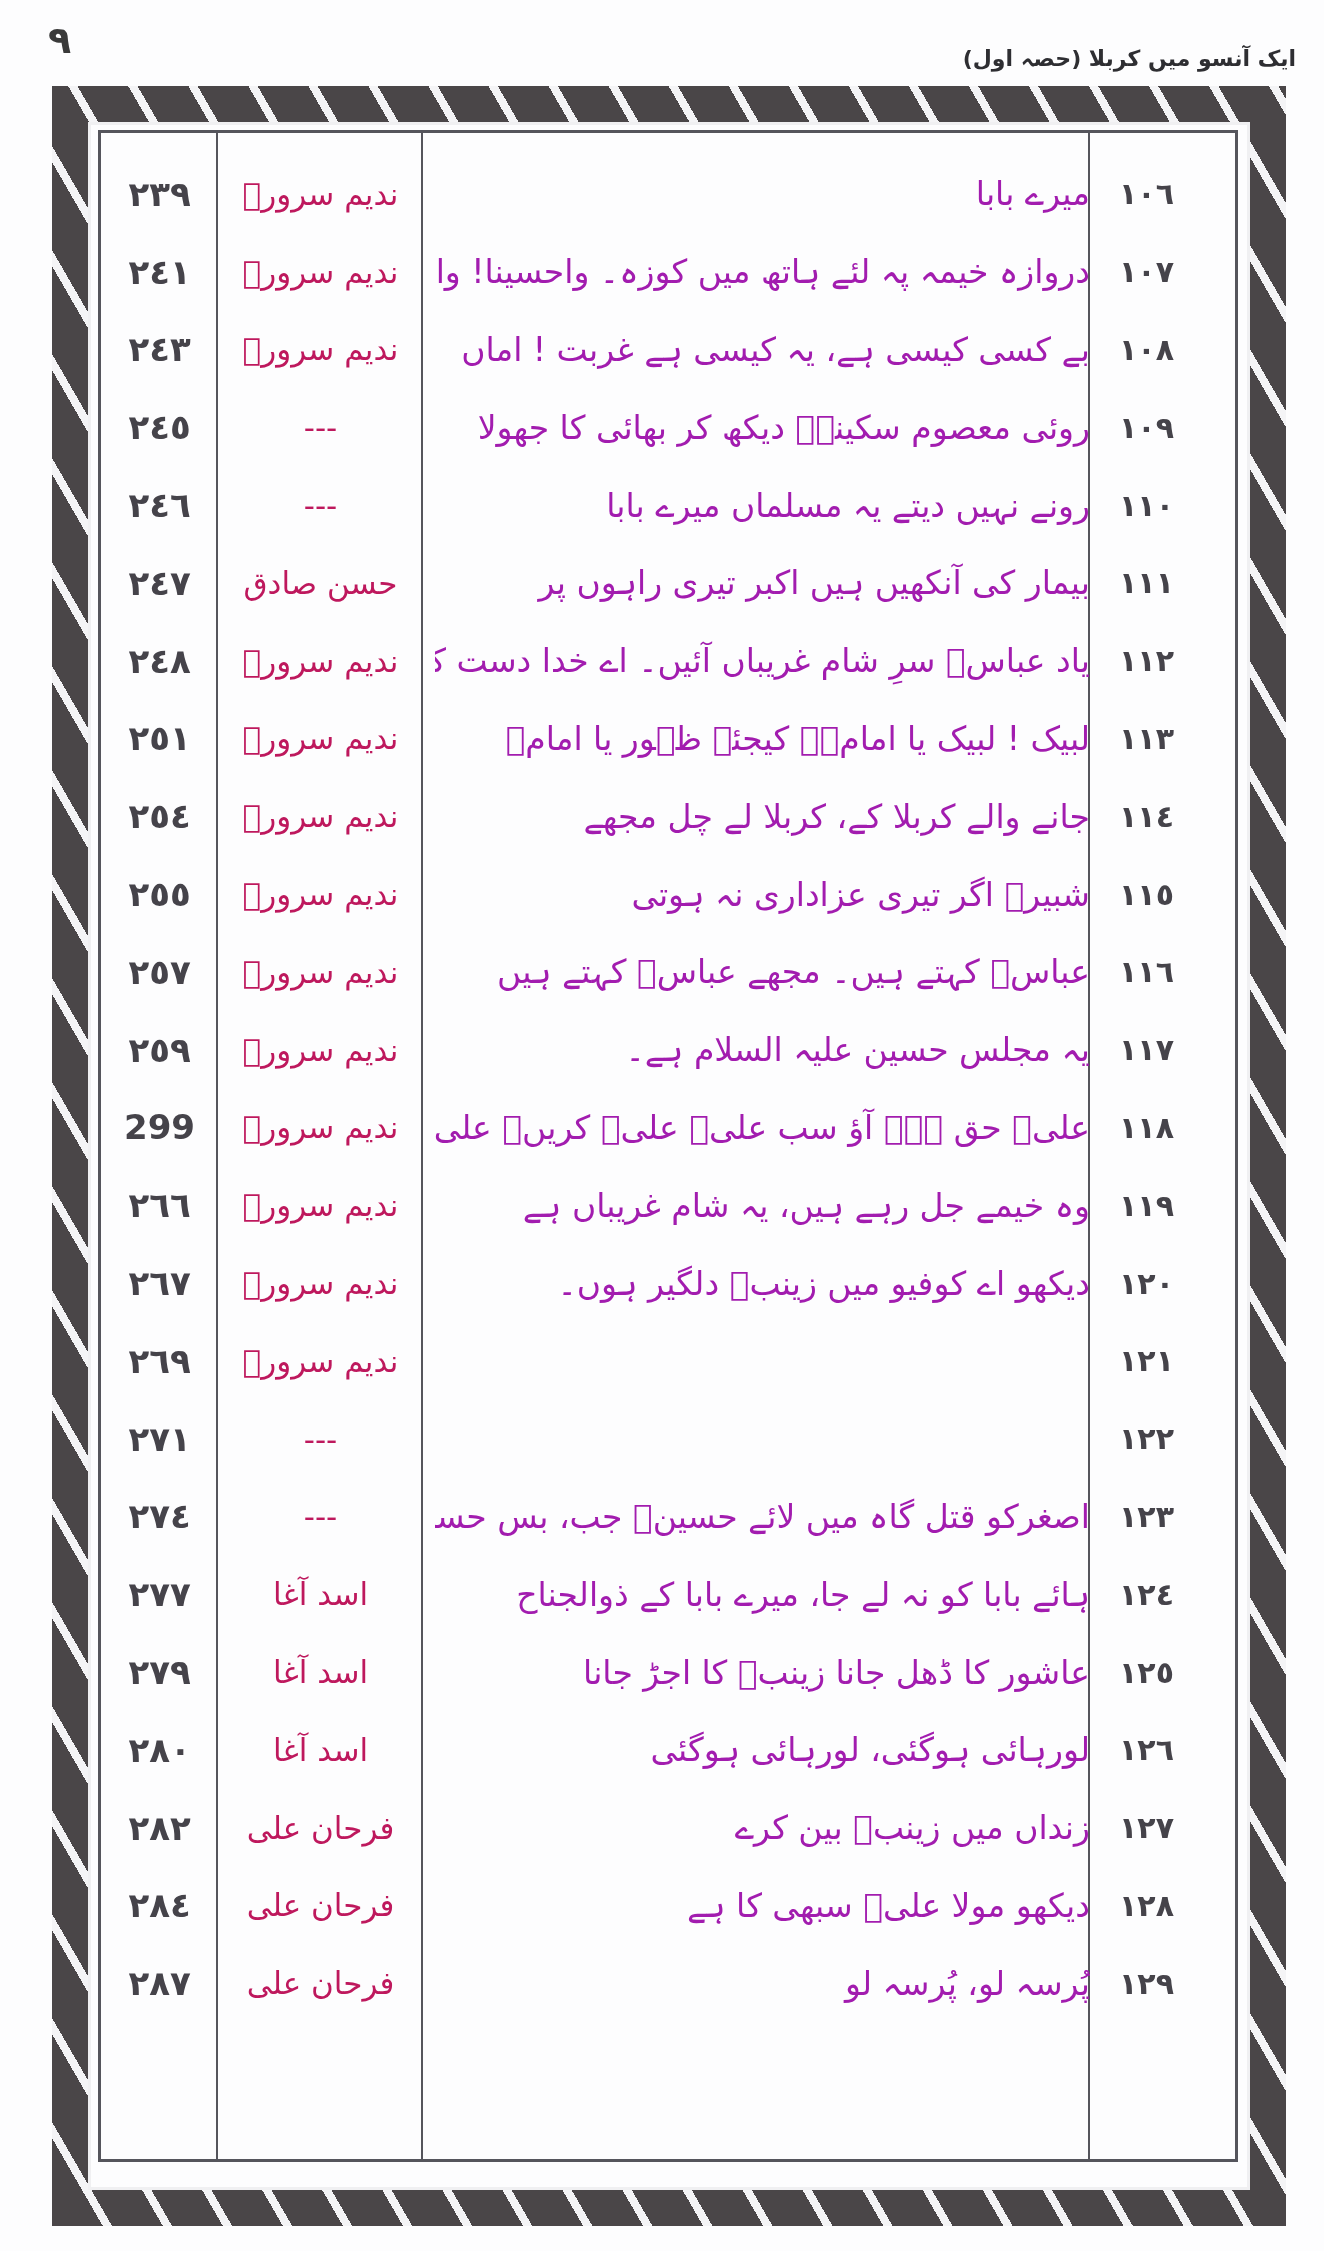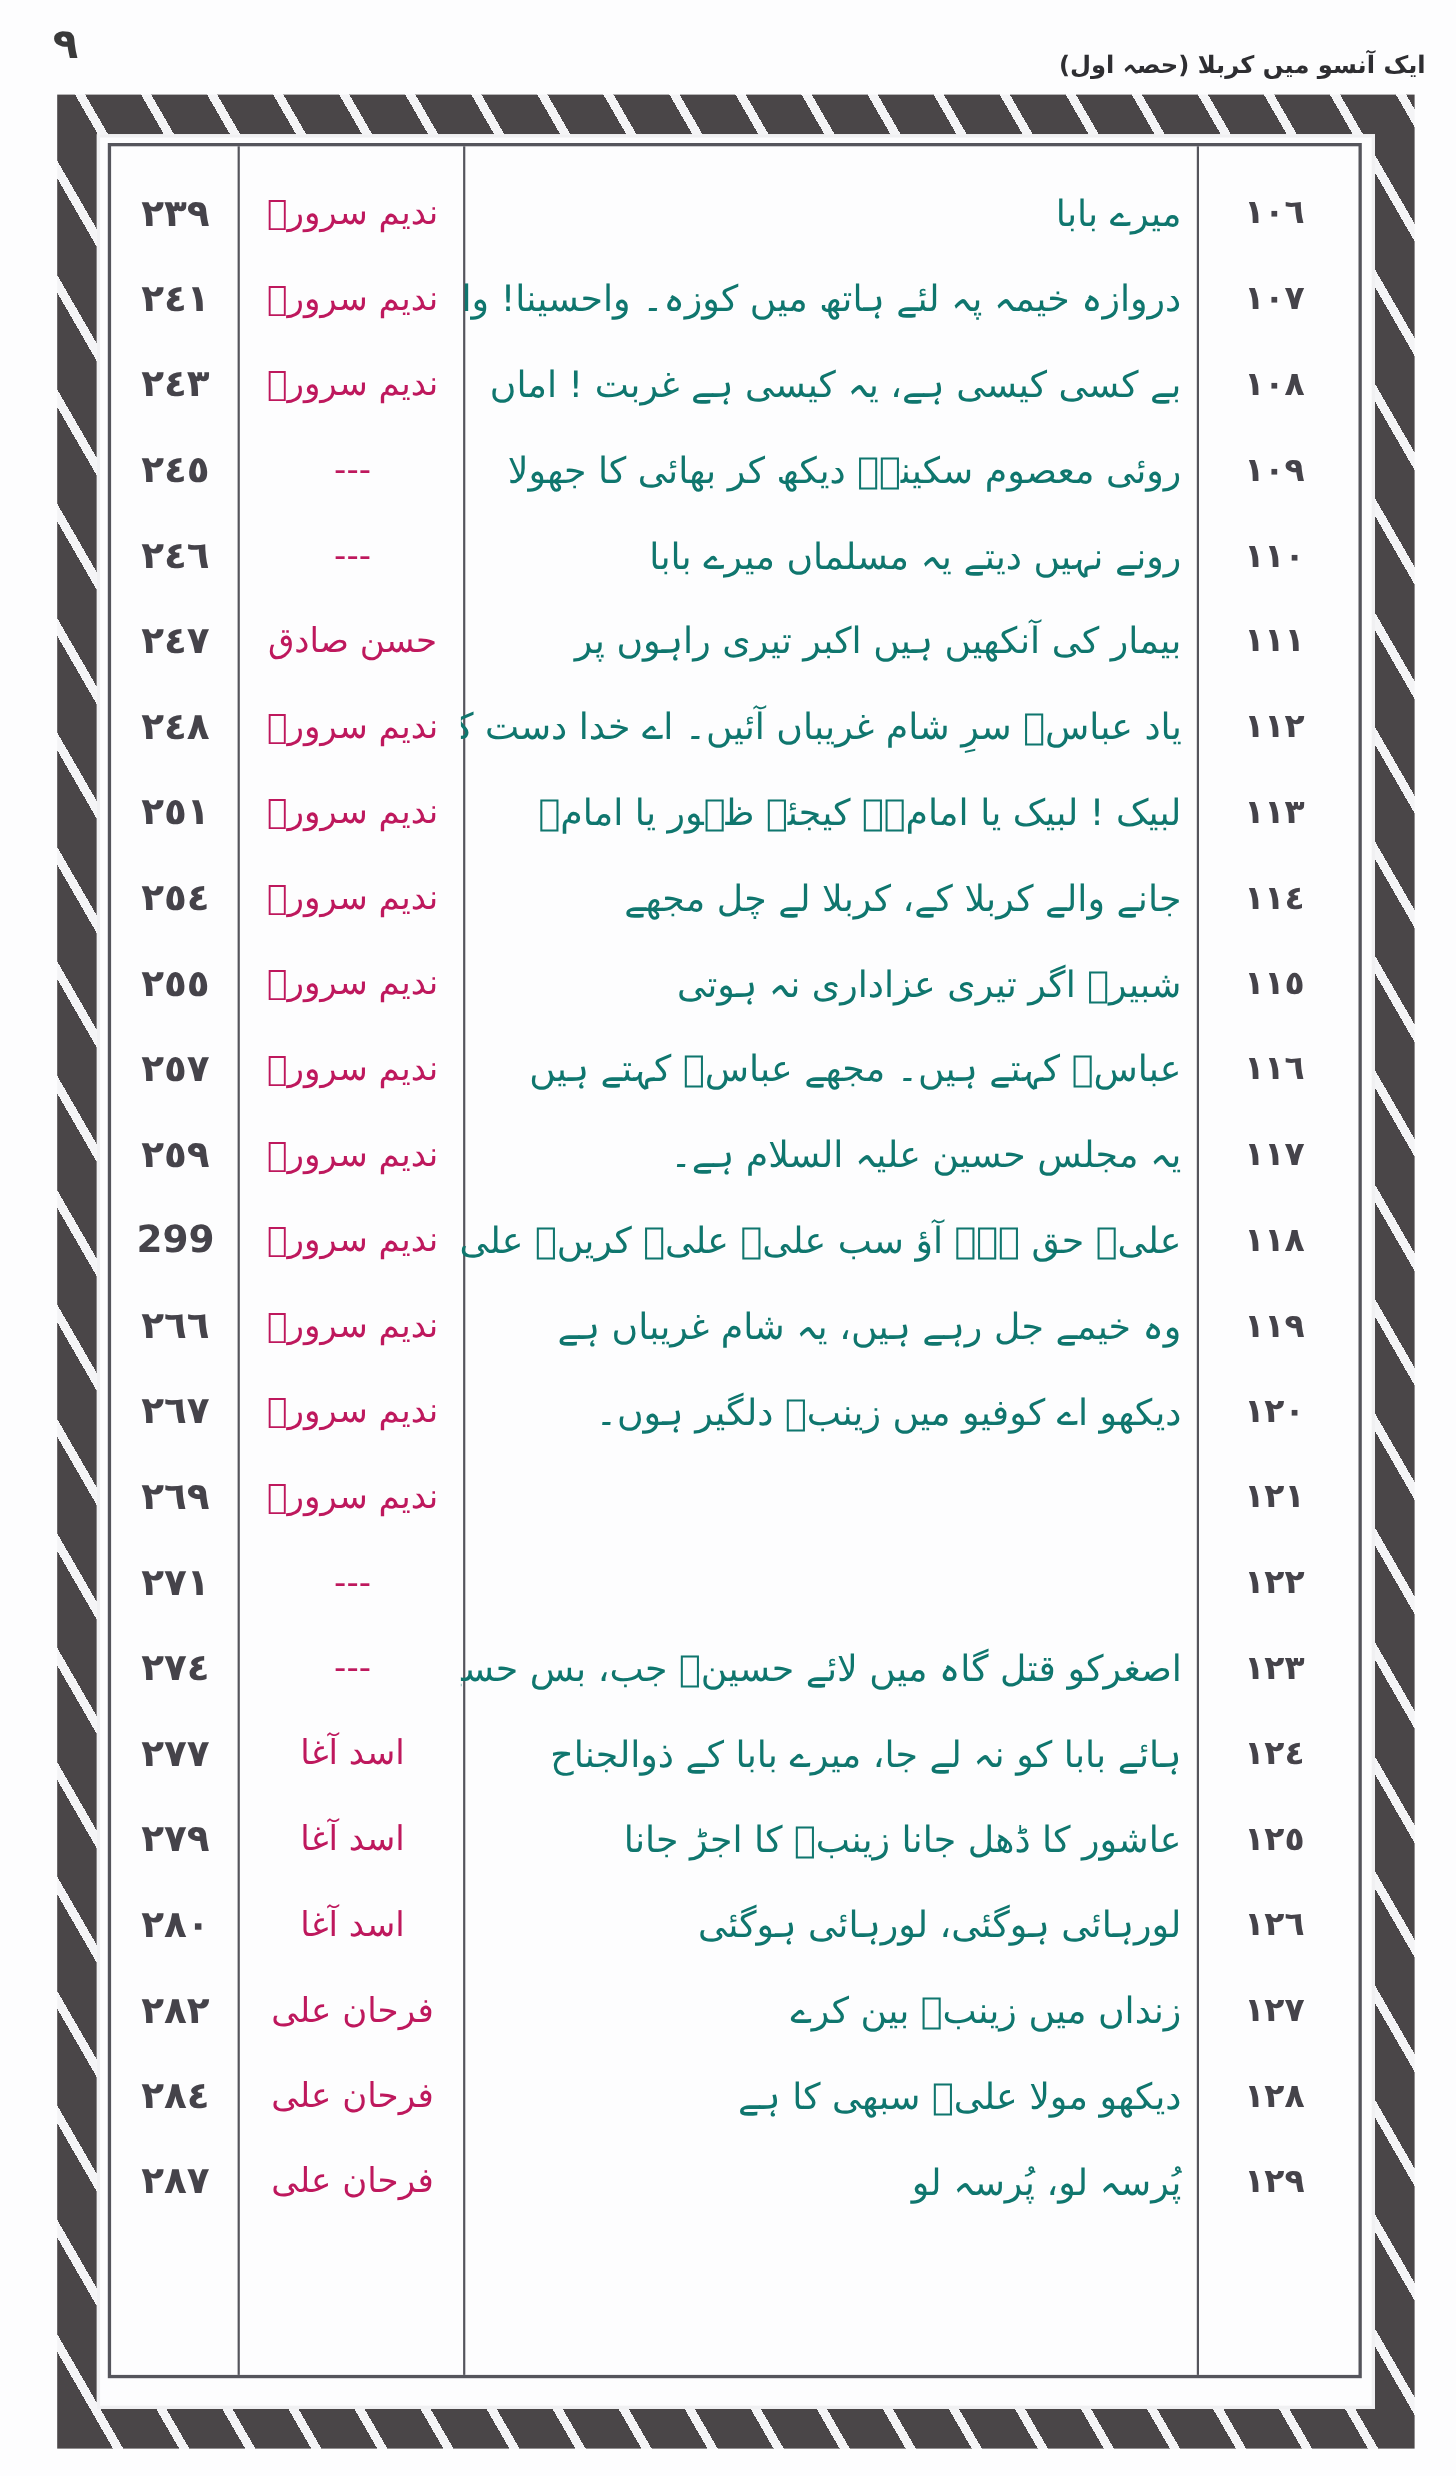--- a/index.html
+++ b/index.html
@@ -33,27 +33,27 @@
       position: absolute; left: 98px; top: 130px; width: 1140px; height: 2032px;
       border: 3px solid #55555c; box-sizing: border-box; background: #fdfdfe;
     }
     .col-line { position: absolute; top: 0; bottom: 0; width: 2px; background: #55555c; }
     .rows { position: absolute; left: 0; top: 22px; right: 0; direction: rtl; }
     .row {
       height: 77.8px; position: relative; display: block;
     }
     .cell { position: absolute; top: 0; height: 100%; display: flex; align-items: center; }
     .c-num {
-      right: 4px; width: 145px; justify-content: center;
+      right: 16px; width: 145px; justify-content: center;
       font-size: 30px; color: #45434a; font-weight: bold;
       font-family: "DejaVu Sans", sans-serif;
     }
     .c-title {
-      right: 145px; width: 655px; justify-content: flex-start; padding-right: 16px;
-      font-size: 33px; color: #0f766e; white-space: nowrap; overflow: hidden;
+      right: 145px; width: 655px; justify-content: flex-start; padding-right: 0;
+      font-size: 33px; color: #a21caf; white-space: nowrap; overflow: hidden;
       font-family: "DejaVu Sans", sans-serif;
     }
     .c-poet {
       right: 812px; width: 205px; justify-content: center;
       font-size: 31px; color: #be185d;
       font-family: "DejaVu Sans", sans-serif;
     }
     .c-page {
       right: 1017px; width: 117px; justify-content: center;
       font-size: 34px; color: #45434a; font-weight: bold;

